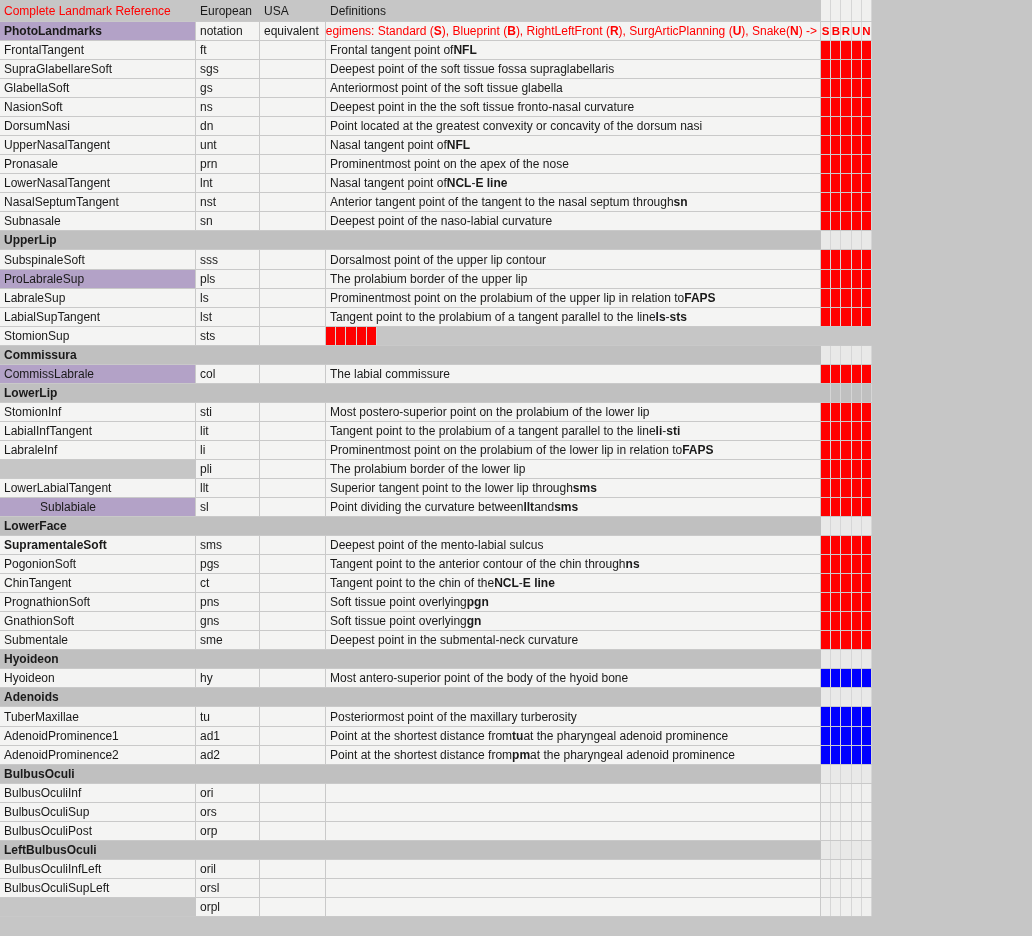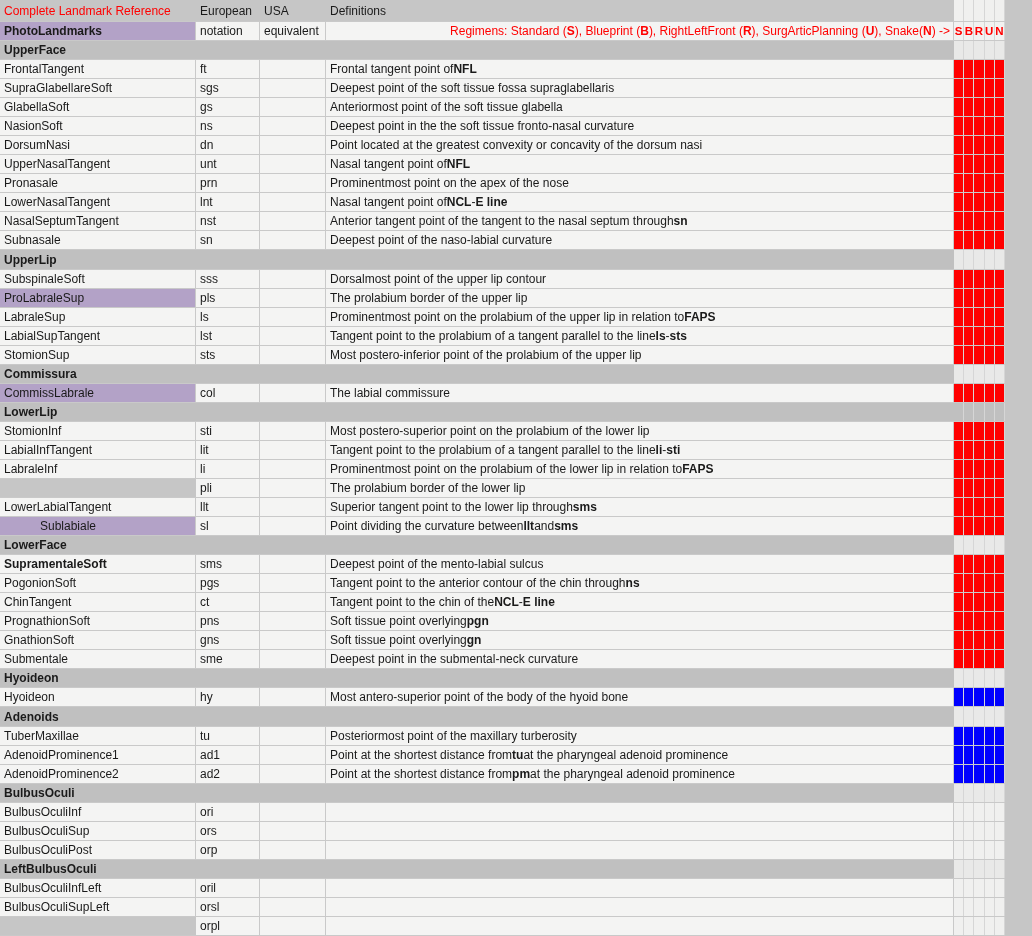--- a/index.html
+++ b/index.html
@@ -1,17 +1,17 @@
 <!DOCTYPE html>
 <html><head>
 <meta charset="utf-8">
 <style>
   html,body{margin:0;padding:0;background:#c6c6c6;}
   #tbl{
-    width:1005px;height:936px;
+    width:872px;height:936px;
     display:grid;
     grid-template-rows:22px repeat(48, 1fr);
     font-family:"Liberation Sans", sans-serif;
     font-size:12px;
     color:#1a1a1a;
     background:#c6c6c6;
   }
   .r{display:flex;border-bottom:1px solid #c9c9c9;overflow:hidden;box-sizing:border-box;}
   .c{
     box-sizing:border-box;
@@ -84,30 +84,20 @@
         <span>) -&gt;</span>
       </div>
     <div class="minis" id="regimLetters">
         <div class="m hdr">S</div>
         <div class="m hdr">B</div>
         <div class="m hdr">R</div>
         <div class="m hdr">U</div>
         <div class="m hdr">N</div>
       </div>
   </div>
-<div class="r sec">
-      <div class="c w-def">UpperFace</div>
-      <div class="minis">
-        <div class="m secl"></div>
-        <div class="m secl"></div>
-        <div class="m secl"></div>
-        <div class="m secl"></div>
-        <div class="m secl"></div>
-      </div>
-    </div>
     <div class="r">
       <div class="c w-name" style="font-weight: normal;">FrontalTangent</div>
       <div class="c w-eu">ft</div>
       <div class="c w-usa"></div>
       <div class="c w-def">
         <span>Frontal tangent point of </span>
         <b>NFL</b>
       </div>
       <div class="minis">
         <div class="m red"></div>
@@ -328,23 +318,20 @@
         <div class="m red"></div>
         <div class="m red"></div>
         <div class="m red"></div>
         <div class="m red"></div>
       </div>
     </div>
     <div class="r">
       <div class="c w-name" style="font-weight: normal;">StomionSup</div>
       <div class="c w-eu">sts</div>
       <div class="c w-usa"></div>
-      <div class="c w-def">
-        <span>Most postero-inferior point of the prolabium of the upper lip</span>
-      </div>
       <div class="minis">
         <div class="m red"></div>
         <div class="m red"></div>
         <div class="m red"></div>
         <div class="m red"></div>
         <div class="m red"></div>
       </div>
     </div>
     <div class="r sec">
       <div class="c w-def">Commissura</div>

